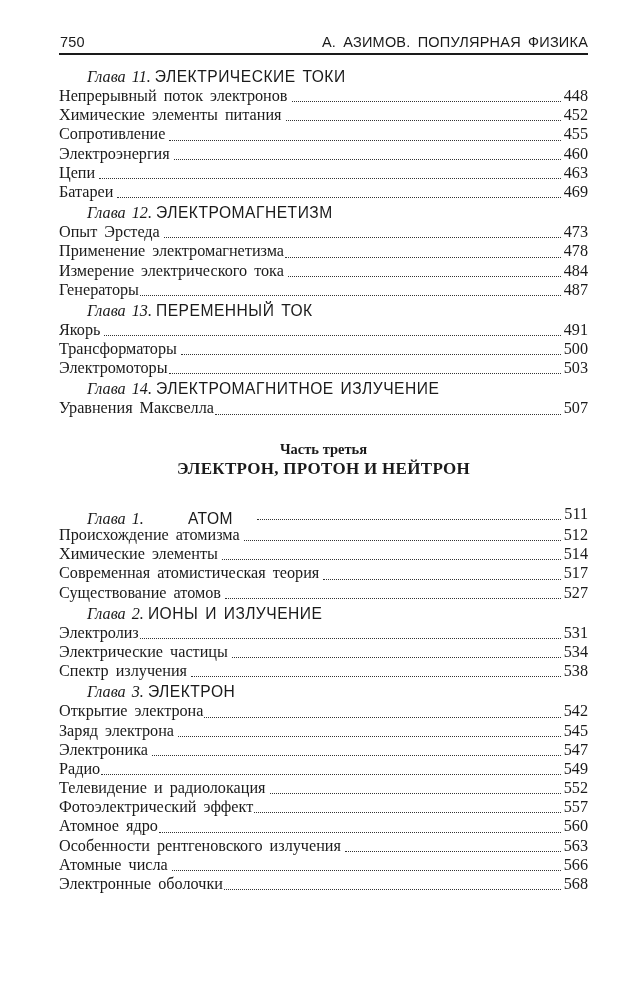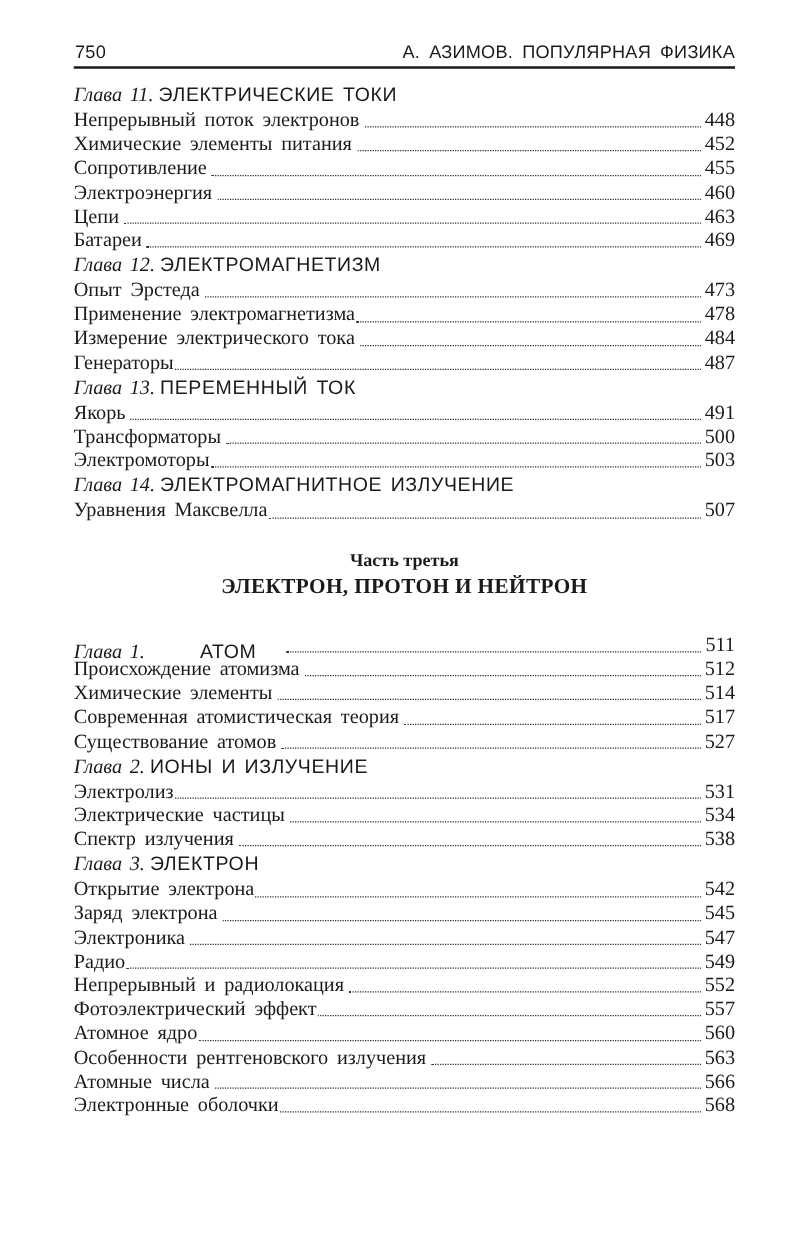--- a/index.html
+++ b/index.html
@@ -44,21 +44,21 @@
 
     .toc-block {
       position: absolute;
       left: 0;
       width: 529px;
     }
     .row {
       height: 19.2px;
       line-height: 19.2px;
       display: flex;
-      align-items: flex-end;
+      align-items: flex-start;
       white-space: nowrap;
       font-family: "Liberation Serif", serif;
       font-size: 16.2px;
       word-spacing: 3px;
     }
     .row .title { flex: 0 0 auto; }
     .row .leader {
       flex: 1 1 auto;
       overflow: hidden;
       margin: 0 3px 0 4px;
@@ -78,20 +78,21 @@
     .chapter-row {
       height: 21px;
       line-height: 21px;
       white-space: nowrap;
     }
     .chapter-row .ch-label {
       font-family: "Liberation Serif", serif;
       font-style: italic;
       font-size: 16.2px;
       word-spacing: 2px;
+      margin-left: 28px;
     }
     .chapter-row .ch-title {
       font-family: "Liberation Sans", sans-serif;
       font-size: 15.6px;
       letter-spacing: 0.5px;
       word-spacing: 2px;
     }
     .chapter-row.with-page {
       display: flex;
       align-items: baseline;
@@ -295,21 +296,21 @@
         <span class="title">Электроника</span>
         <span class="leader"></span>
         <span class="page-no">547</span>
       </div>
     <div class="row tight">
         <span class="title">Радио</span>
         <span class="leader"></span>
         <span class="page-no">549</span>
       </div>
     <div class="row">
-        <span class="title">Непрерывный и радиолокация</span>
+        <span class="title">Телевидение и радиолокация</span>
         <span class="leader"></span>
         <span class="page-no">552</span>
       </div>
 
     <div class="row tight">
         <span class="title">Фотоэлектрический эффект</span>
         <span class="leader"></span>
         <span class="page-no">557</span>
       </div>
     <div class="row tight">

